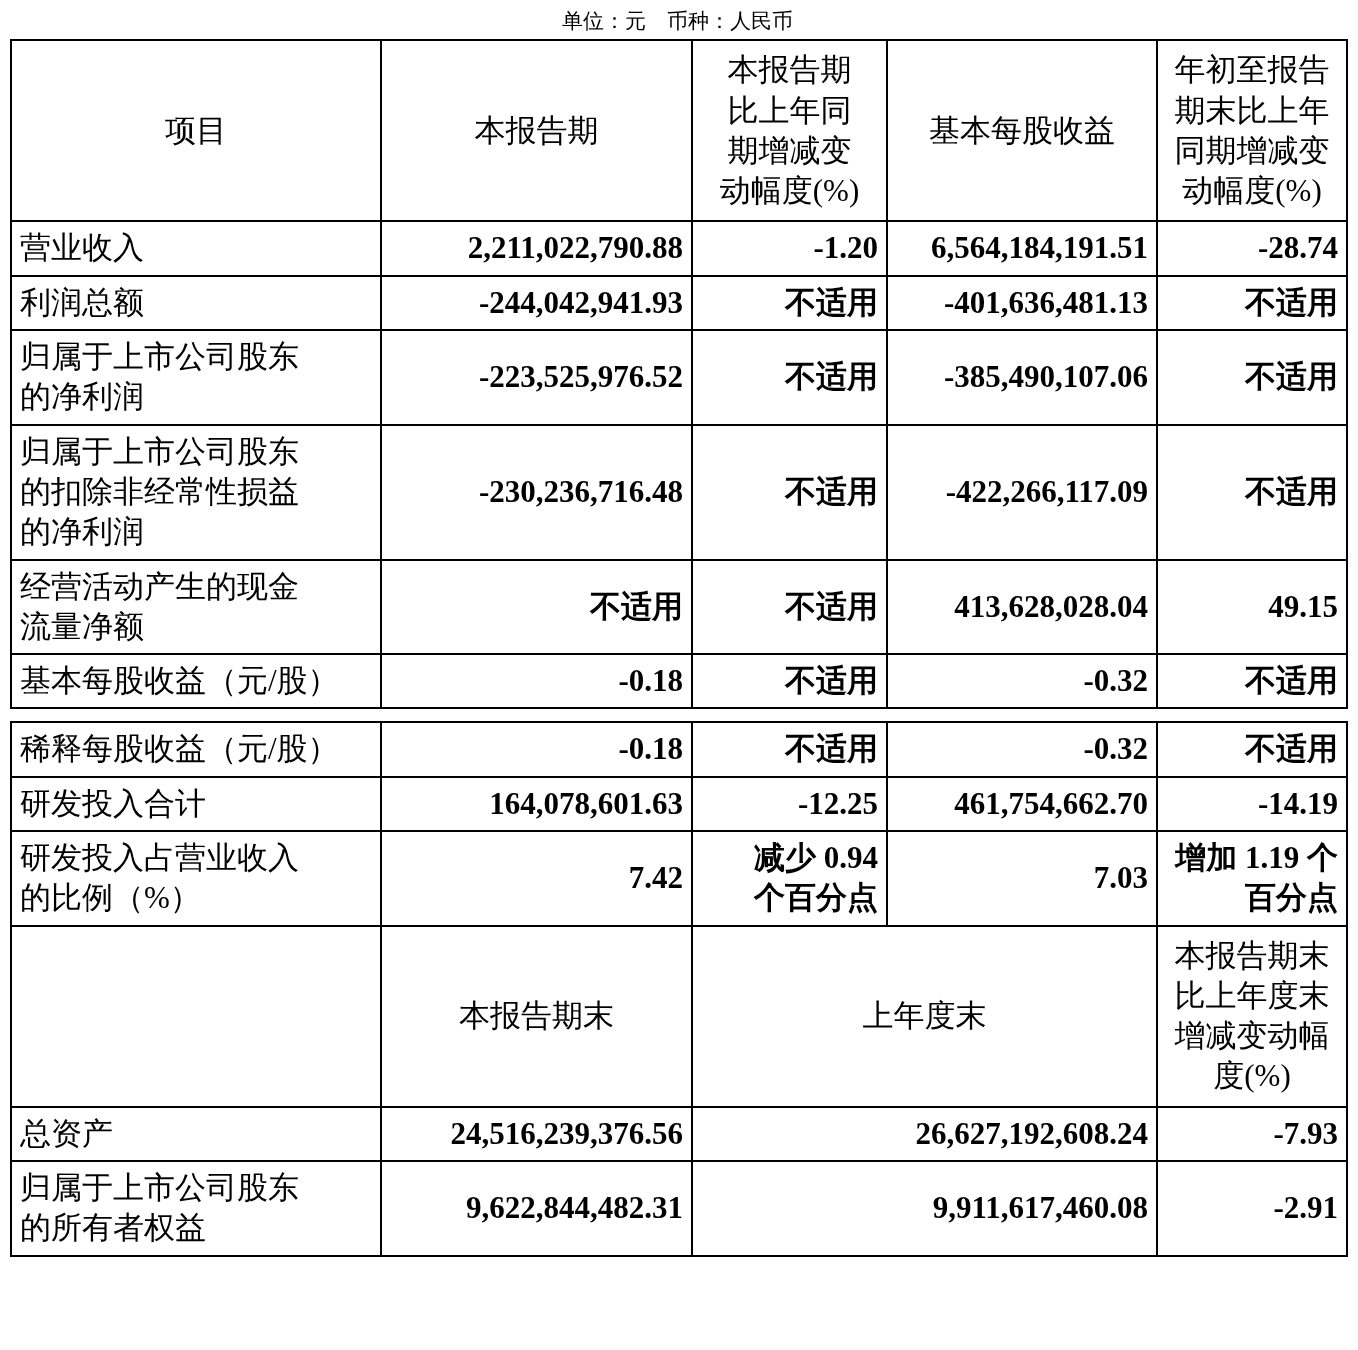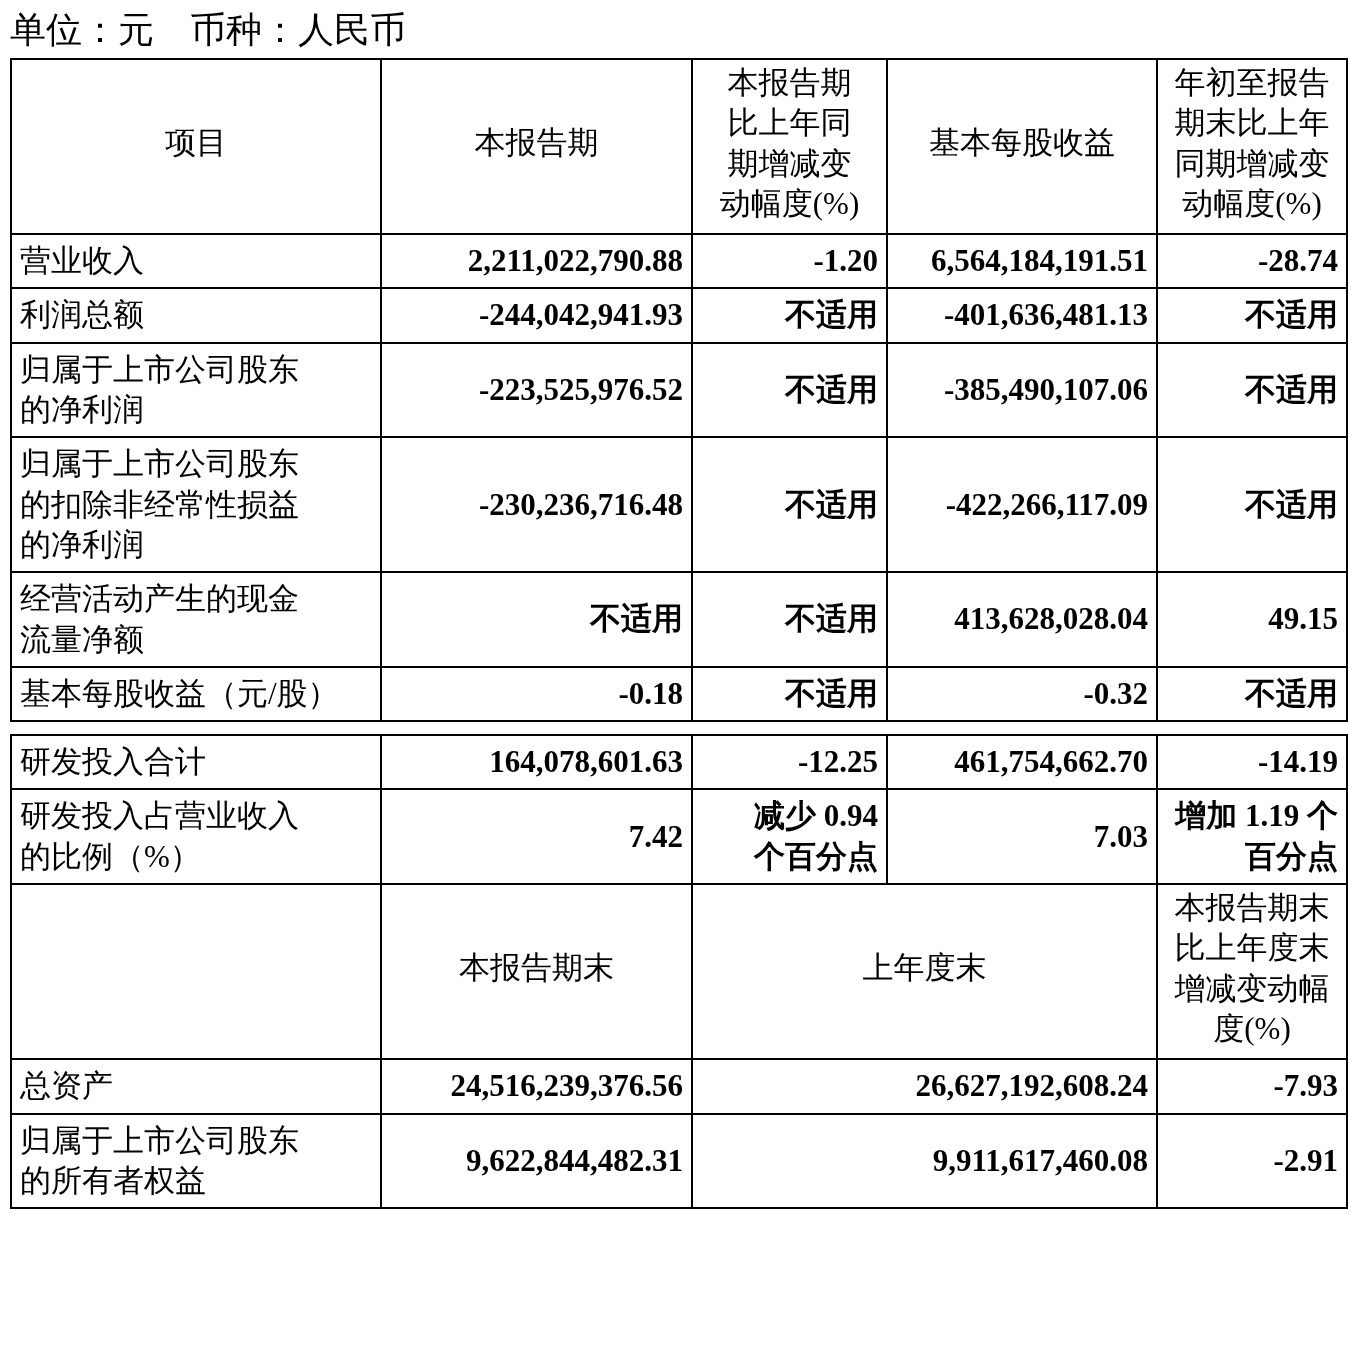--- a/index.html
+++ b/index.html
@@ -4,43 +4,43 @@
 <style>
   html,body { margin:0; padding:0; background:#ffffff; }
   body {
     width:1358px; height:1350px;
     font-family:"Liberation Serif","DejaVu Serif",serif;
     color:#000;
     overflow:hidden;
   }
   .page { padding:6px 11px 0 10px; }
   .unit-note {
-    text-align:left;
-    font-size:36px;
+    text-align:center;
+    font-size:21px;
     line-height:1.25;
     margin:2px 2px 5px 0;
   }
   table.fin {
     border-collapse:collapse;
     table-layout:fixed;
     width:1336px;
   }
   table.fin td {
     border:2px solid #000;
     font-size:31px;
     line-height:1.3;
     padding:6px 8px;
     vertical-align:middle;
     white-space:pre-line;
     overflow:hidden;
   }
   td.lbl { text-align:left;border-radius:19px; }
   td.num { text-align:right;font-weight:bold; }
   td.ctr { text-align:center; }
-  tr.hdr td { padding-top:3px; padding-bottom:9px; text-align:center; }
+  tr.hdr td { padding-top:9px; padding-bottom:9px; text-align:center; }
   table.second { margin-top:12px; }
 </style>
 </head>
 <body>
 
 <div class="page">
 
   <div class="unit-note">单位：元　币种：人民币</div>
 
   <table class="fin first">
@@ -116,20 +116,27 @@
 
   <table class="fin second">
     <colgroup>
       <col style="width:370px">
         <col style="width:311px">
         <col style="width:195px">
         <col style="width:270px">
         <col style="width:190px">
     </colgroup>
     <tbody>
+        <tr>
+      <td class="lbl">稀释每股收益（元/股）</td>
+      <td class="num">-0.18</td>
+      <td class="num">不适用</td>
+      <td class="num">-0.32</td>
+      <td class="num">不适用</td>
+    </tr>
     <tr>
       <td class="lbl">研发投入合计</td>
       <td class="num">164,078,601.63</td>
       <td class="num">-12.25</td>
       <td class="num">461,754,662.70</td>
       <td class="num">-14.19</td>
     </tr>
     <tr>
       <td class="lbl">研发投入占营业收入
 的比例（%）</td>

